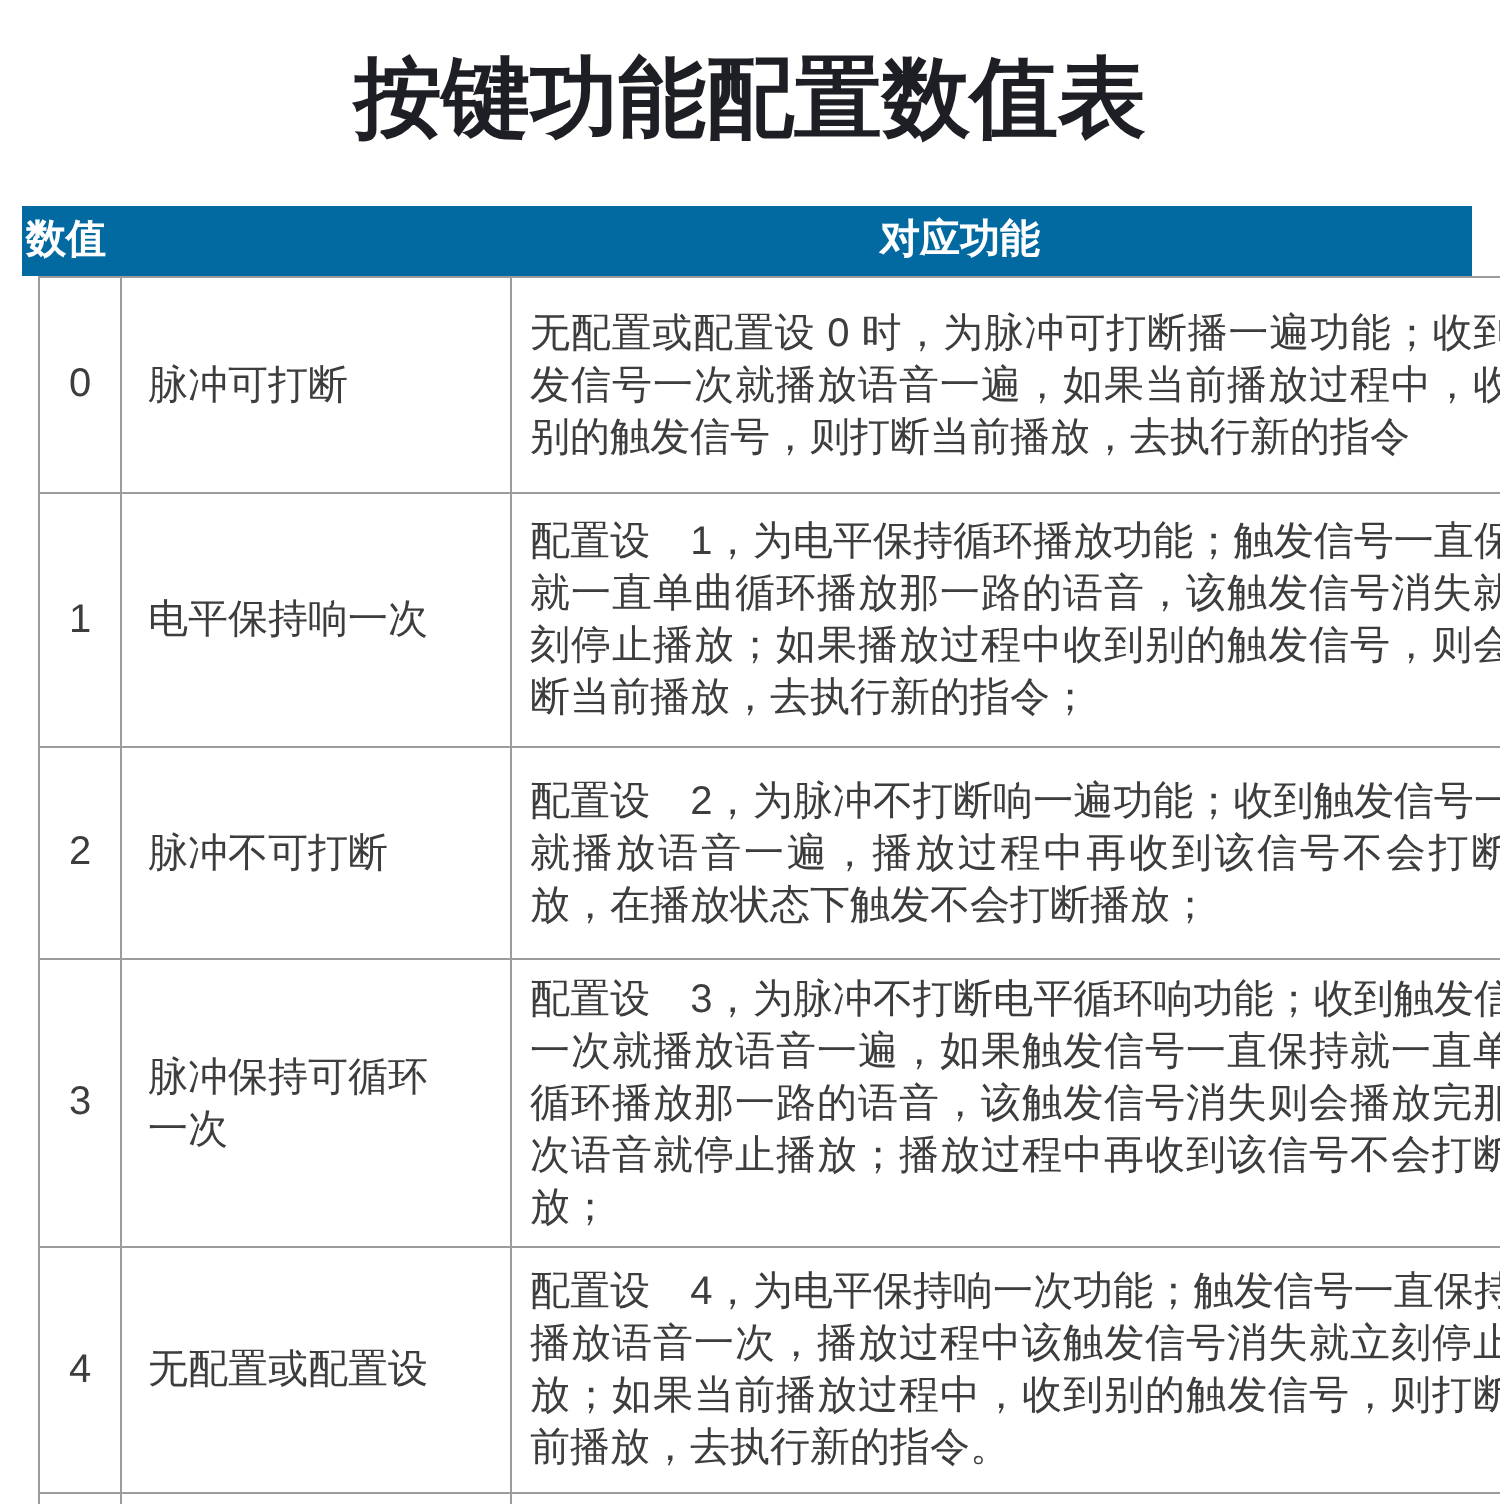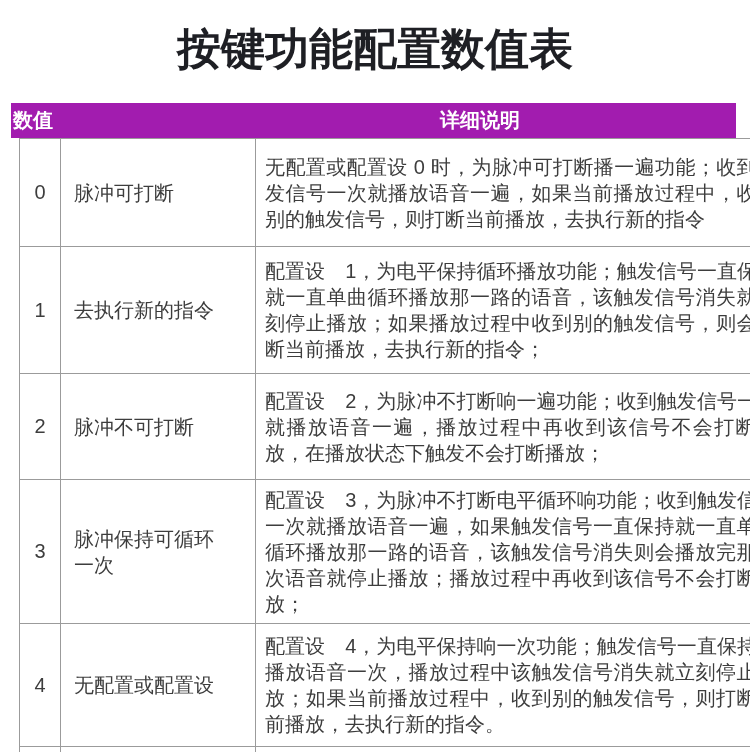--- a/index.html
+++ b/index.html
@@ -7,21 +7,21 @@
     position:relative; width:750px; height:752px; overflow:hidden;
     background:#ffffff; font-family:"Liberation Sans", sans-serif;
   }
   .title {
     position:absolute; top:20px; left:0; width:750px; margin:0;
     text-align:center; font-size:44px; font-weight:900;
     color:#1e1f24; letter-spacing:0px;
   }
   .header-bar {
     position:absolute; top:103px; left:11px; width:725px; height:35px;
-    background:#a21caf;
+    background:#0369a1;
   }
   .header-bar span {
     position:absolute; top:0; height:35px; line-height:35px;
     color:#ffffff; font-size:20px; font-weight:bold; white-space:nowrap;
   }
   .h-value { left:2px; }
   .h-func  { left:79px; }
   .h-desc  { left:213px; width:512px; text-align:center; }
 
   .data-table {
@@ -45,33 +45,33 @@
 </style>
 </head>
 <body>
 
 <div class="page">
 
   <h1 class="title">按键功能配置数值表</h1>
 
   <div class="header-bar">
     <span class="h-value">数值</span>
-    <span class="h-desc">详细说明</span>
+    <span class="h-desc">对应功能</span>
   </div>
 
   <table class="data-table">
     <tbody>
         <tr class="r0">
       <td class="c-val">0</td>
       <td class="c-func">脉冲可打断</td>
       <td class="c-desc">无配置或配置设 0 时，为脉冲可打断播一遍功能；收到触发信号一次就播放语音一遍，如果当前播放过程中，收到别的触发信号，则打断当前播放，去执行新的指令</td>
     </tr>
     <tr class="r1">
       <td class="c-val">1</td>
-      <td class="c-func">去执行新的指令</td>
+      <td class="c-func">电平保持响一次</td>
       <td class="c-desc">配置设　1，为电平保持循环播放功能；触发信号一直保持就一直单曲循环播放那一路的语音，该触发信号消失就立刻停止播放；如果播放过程中收到别的触发信号，则会打断当前播放，去执行新的指令；</td>
     </tr>
     <tr class="r2">
       <td class="c-val">2</td>
       <td class="c-func">脉冲不可打断</td>
       <td class="c-desc">配置设　2，为脉冲不打断响一遍功能；收到触发信号一次就播放语音一遍，播放过程中再收到该信号不会打断播放，在播放状态下触发不会打断播放；</td>
     </tr>
     <tr class="r3">
       <td class="c-val">3</td>
       <td class="c-func">脉冲保持可循环

